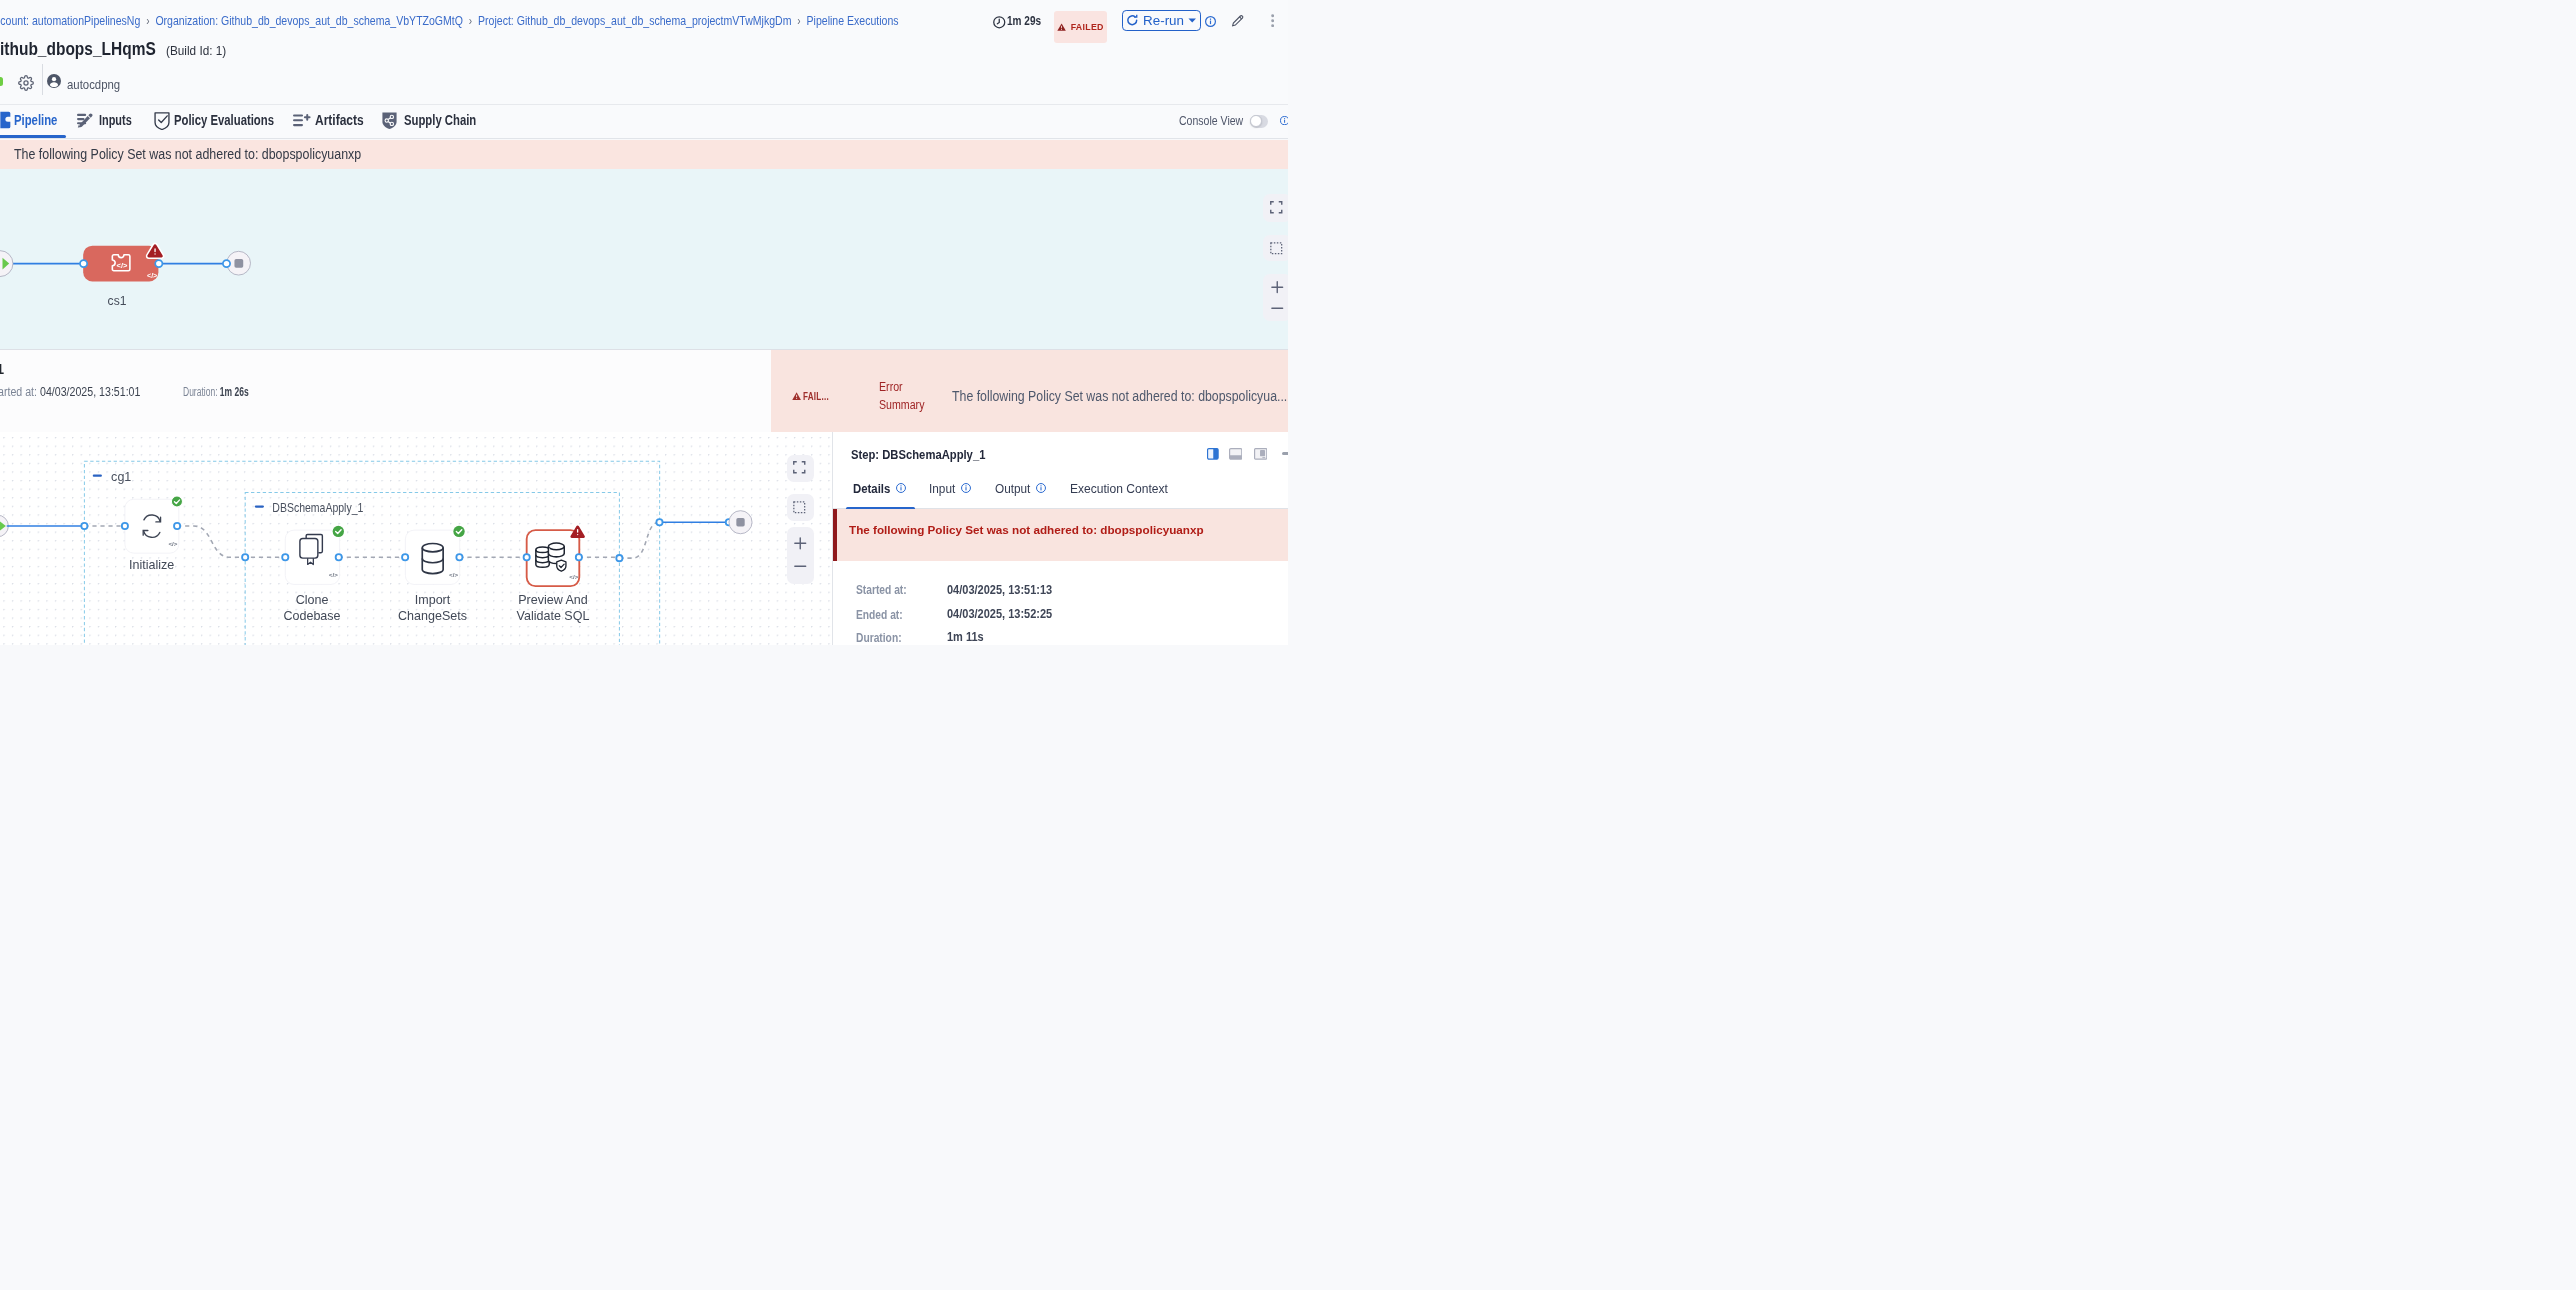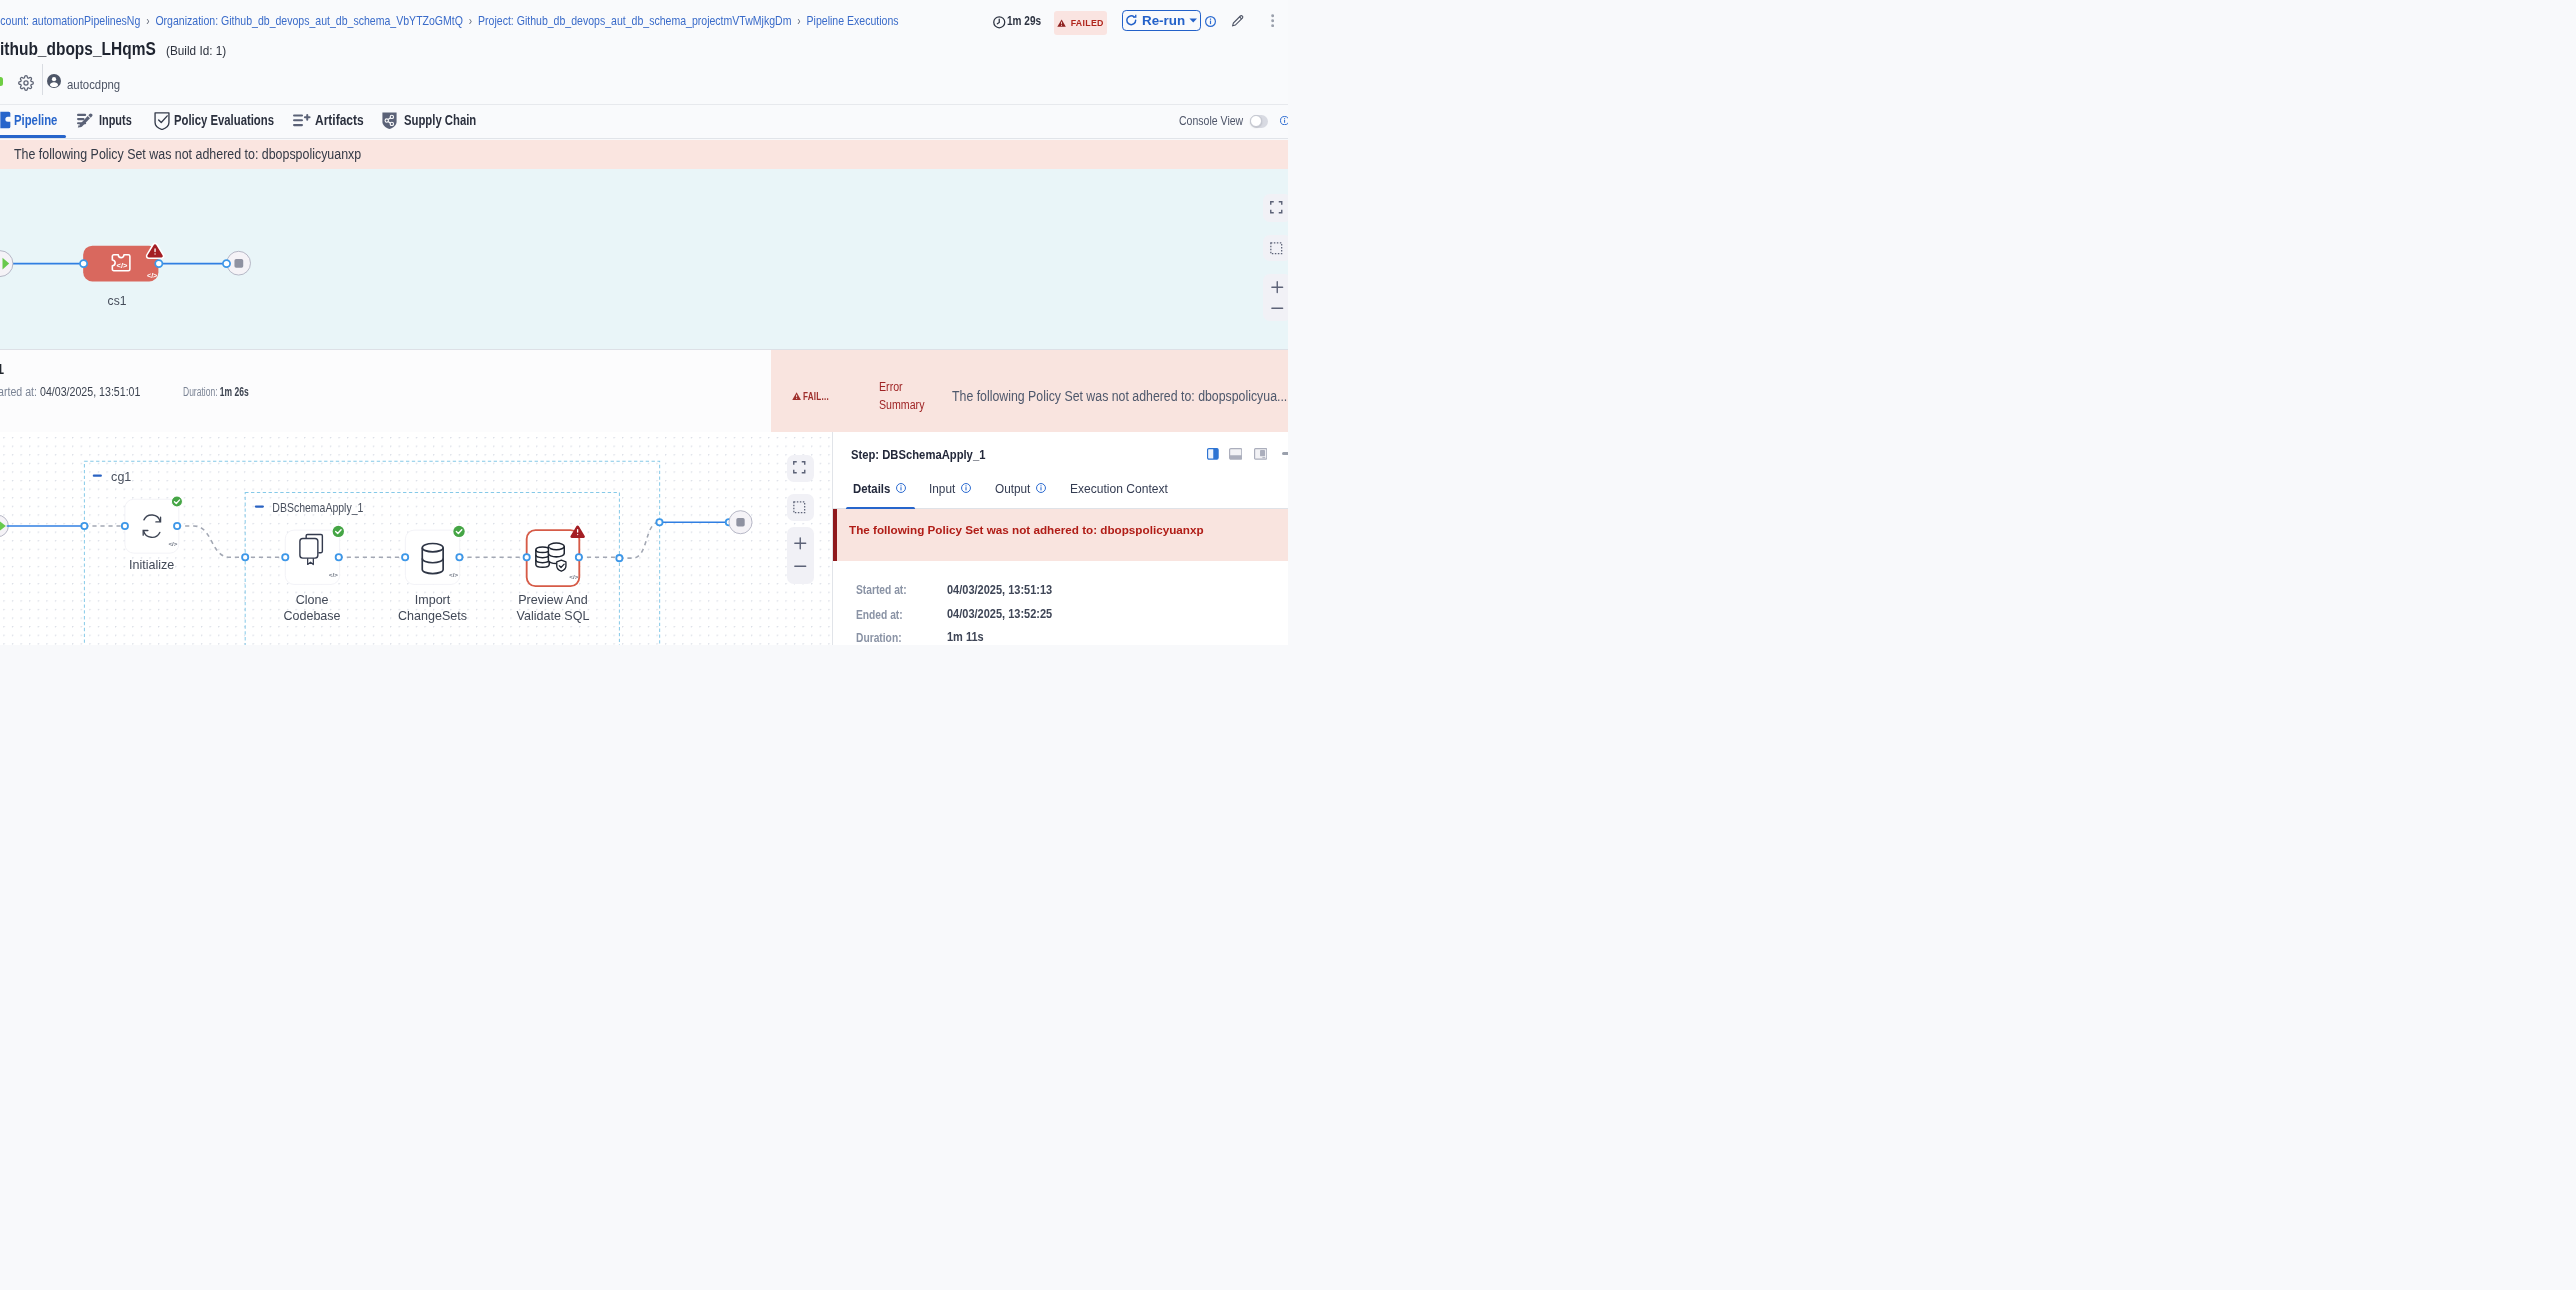--- a/index.html
+++ b/index.html
@@ -10,24 +10,24 @@
 
   
   .hdr { position:absolute; left:0; top:0; width:1288px; height:104px; background:#f9fafc; }
   .crumbs { position:absolute; left:-12.5px; top:13.4px; font-size:13.4px; color:#3a6bc9; white-space:nowrap; transform:scaleX(0.787); transform-origin:0 50%; }
   .crumbs .sep { color:#646b7a; padding:0 7.5px; font-size:12.5px; }
   .title { position:absolute; left:-12.5px; top:39px; font-size:17.6px; font-weight:bold; color:#1f2430; white-space:nowrap; transform:scaleX(0.88); transform-origin:0 50%; }
   .buildid { font-size:13.4px; font-weight:normal; color:#2c313d; margin-left:11.7px; }
   .greencut { position:absolute; left:-5.9px; top:77px; width:8.4px; height:9.2px; background:#6fce44; border-radius:2.5px; }
   .vsep { position:absolute; left:42px; top:64px; width:0.8px; height:31px; background:#d9dce2; }
   .dur { position:absolute; left:1007px; top:13.4px; font-size:13.4px; font-weight:bold; color:#2c3240; transform:scaleX(0.75); transform-origin:0 50%; }
-  .failchip { position:absolute; left:1054px; top:11px; width:53px; height:24px; background:#fae4e1; border-radius:3px; display:flex; align-items:center; justify-content:center; }
+  .failchip { position:absolute; left:1054px; top:11px; width:53px; height:32px; background:#fae4e1; border-radius:3px; display:flex; align-items:center; justify-content:center; }
   .failchip span { color:#b0251c; font-weight:bold; font-size:8.8px; letter-spacing:0.3px; margin-left:4.2px;}
   .rerun { position:absolute; left:1122px; top:10px; width:79px; height:21px; border:1.7px solid #2361c9; border-radius:4.2px; display:flex; align-items:center; justify-content:center; background:transparent; }
-  .rerun span { color:#2361c9; font-weight:bold; font-size:13.4px; margin:0 4.2px 0 4.2px; }
+  .rerun span { color:#2361c9; font-weight:normal; font-size:13.4px; margin:0 4.2px 0 4.2px; }
 
   
   .tabbar { position:absolute; left:0; top:104px; width:1288px; height:35px; background:#f9fafc; border-top:0.8px solid #e7e9ed; border-bottom:1.7px solid #e1e4e9; }
   .tab { position:absolute; top:104px; height:33px; display:flex; align-items:center; font-size:13.8px; font-weight:bold; color:#2b303e; transform-origin:0 50%; }
   .tab.blue { color:#2765cb; }
   .underline { position:absolute; width:74px; height:2.5px; background:#2765cb; border-radius:1.7px; }
   .consoleview { position:absolute; left:1179px; top:104px; height:33px; display:flex; align-items:center; font-size:13px; color:#4e5569; transform:scaleX(0.81); transform-origin:0 50%; }
   .toggle { position:absolute; left:1250px; top:115px; width:18.4px; height:12.5px; background:#d8dae2; border-radius:6.7px; }
   .toggle .knob { position:absolute; left:0px; top:0.4px; width:11.7px; height:11.7px; background:#fff; border:0.8px solid #c2c5cf; border-radius:50%; box-shadow:0 0.8px 1.7px rgba(0,0,0,.15); }
 

